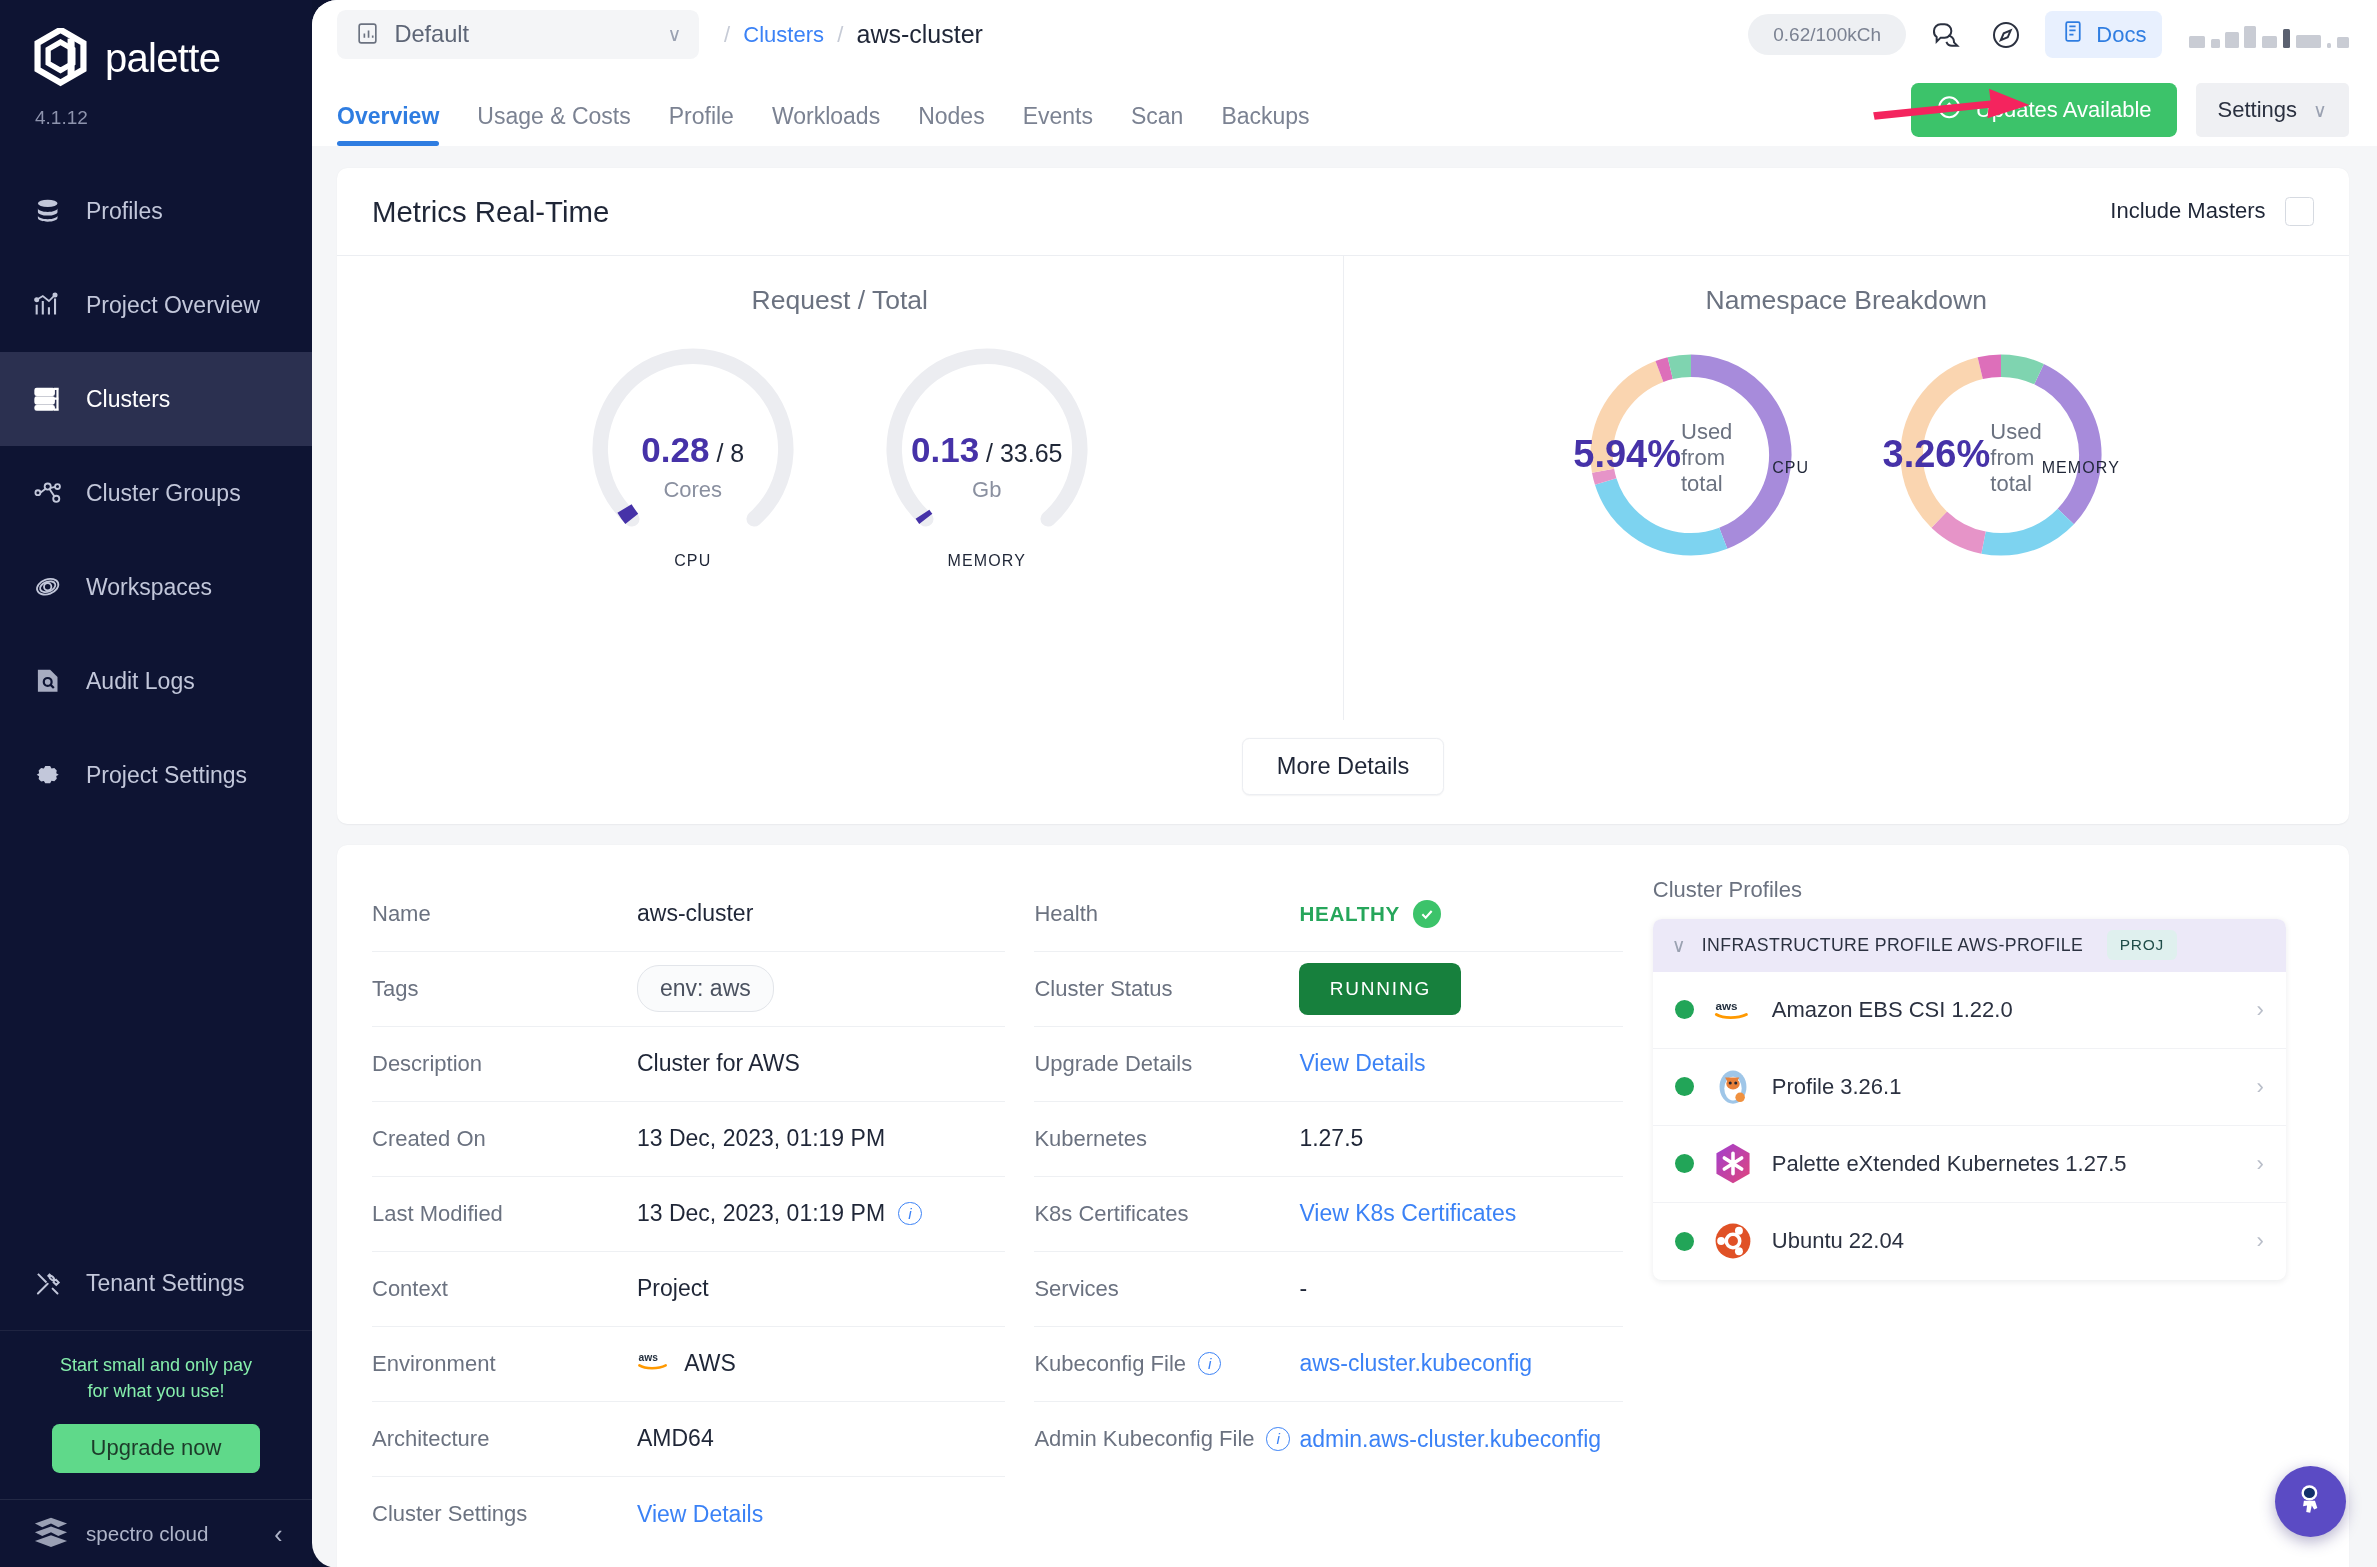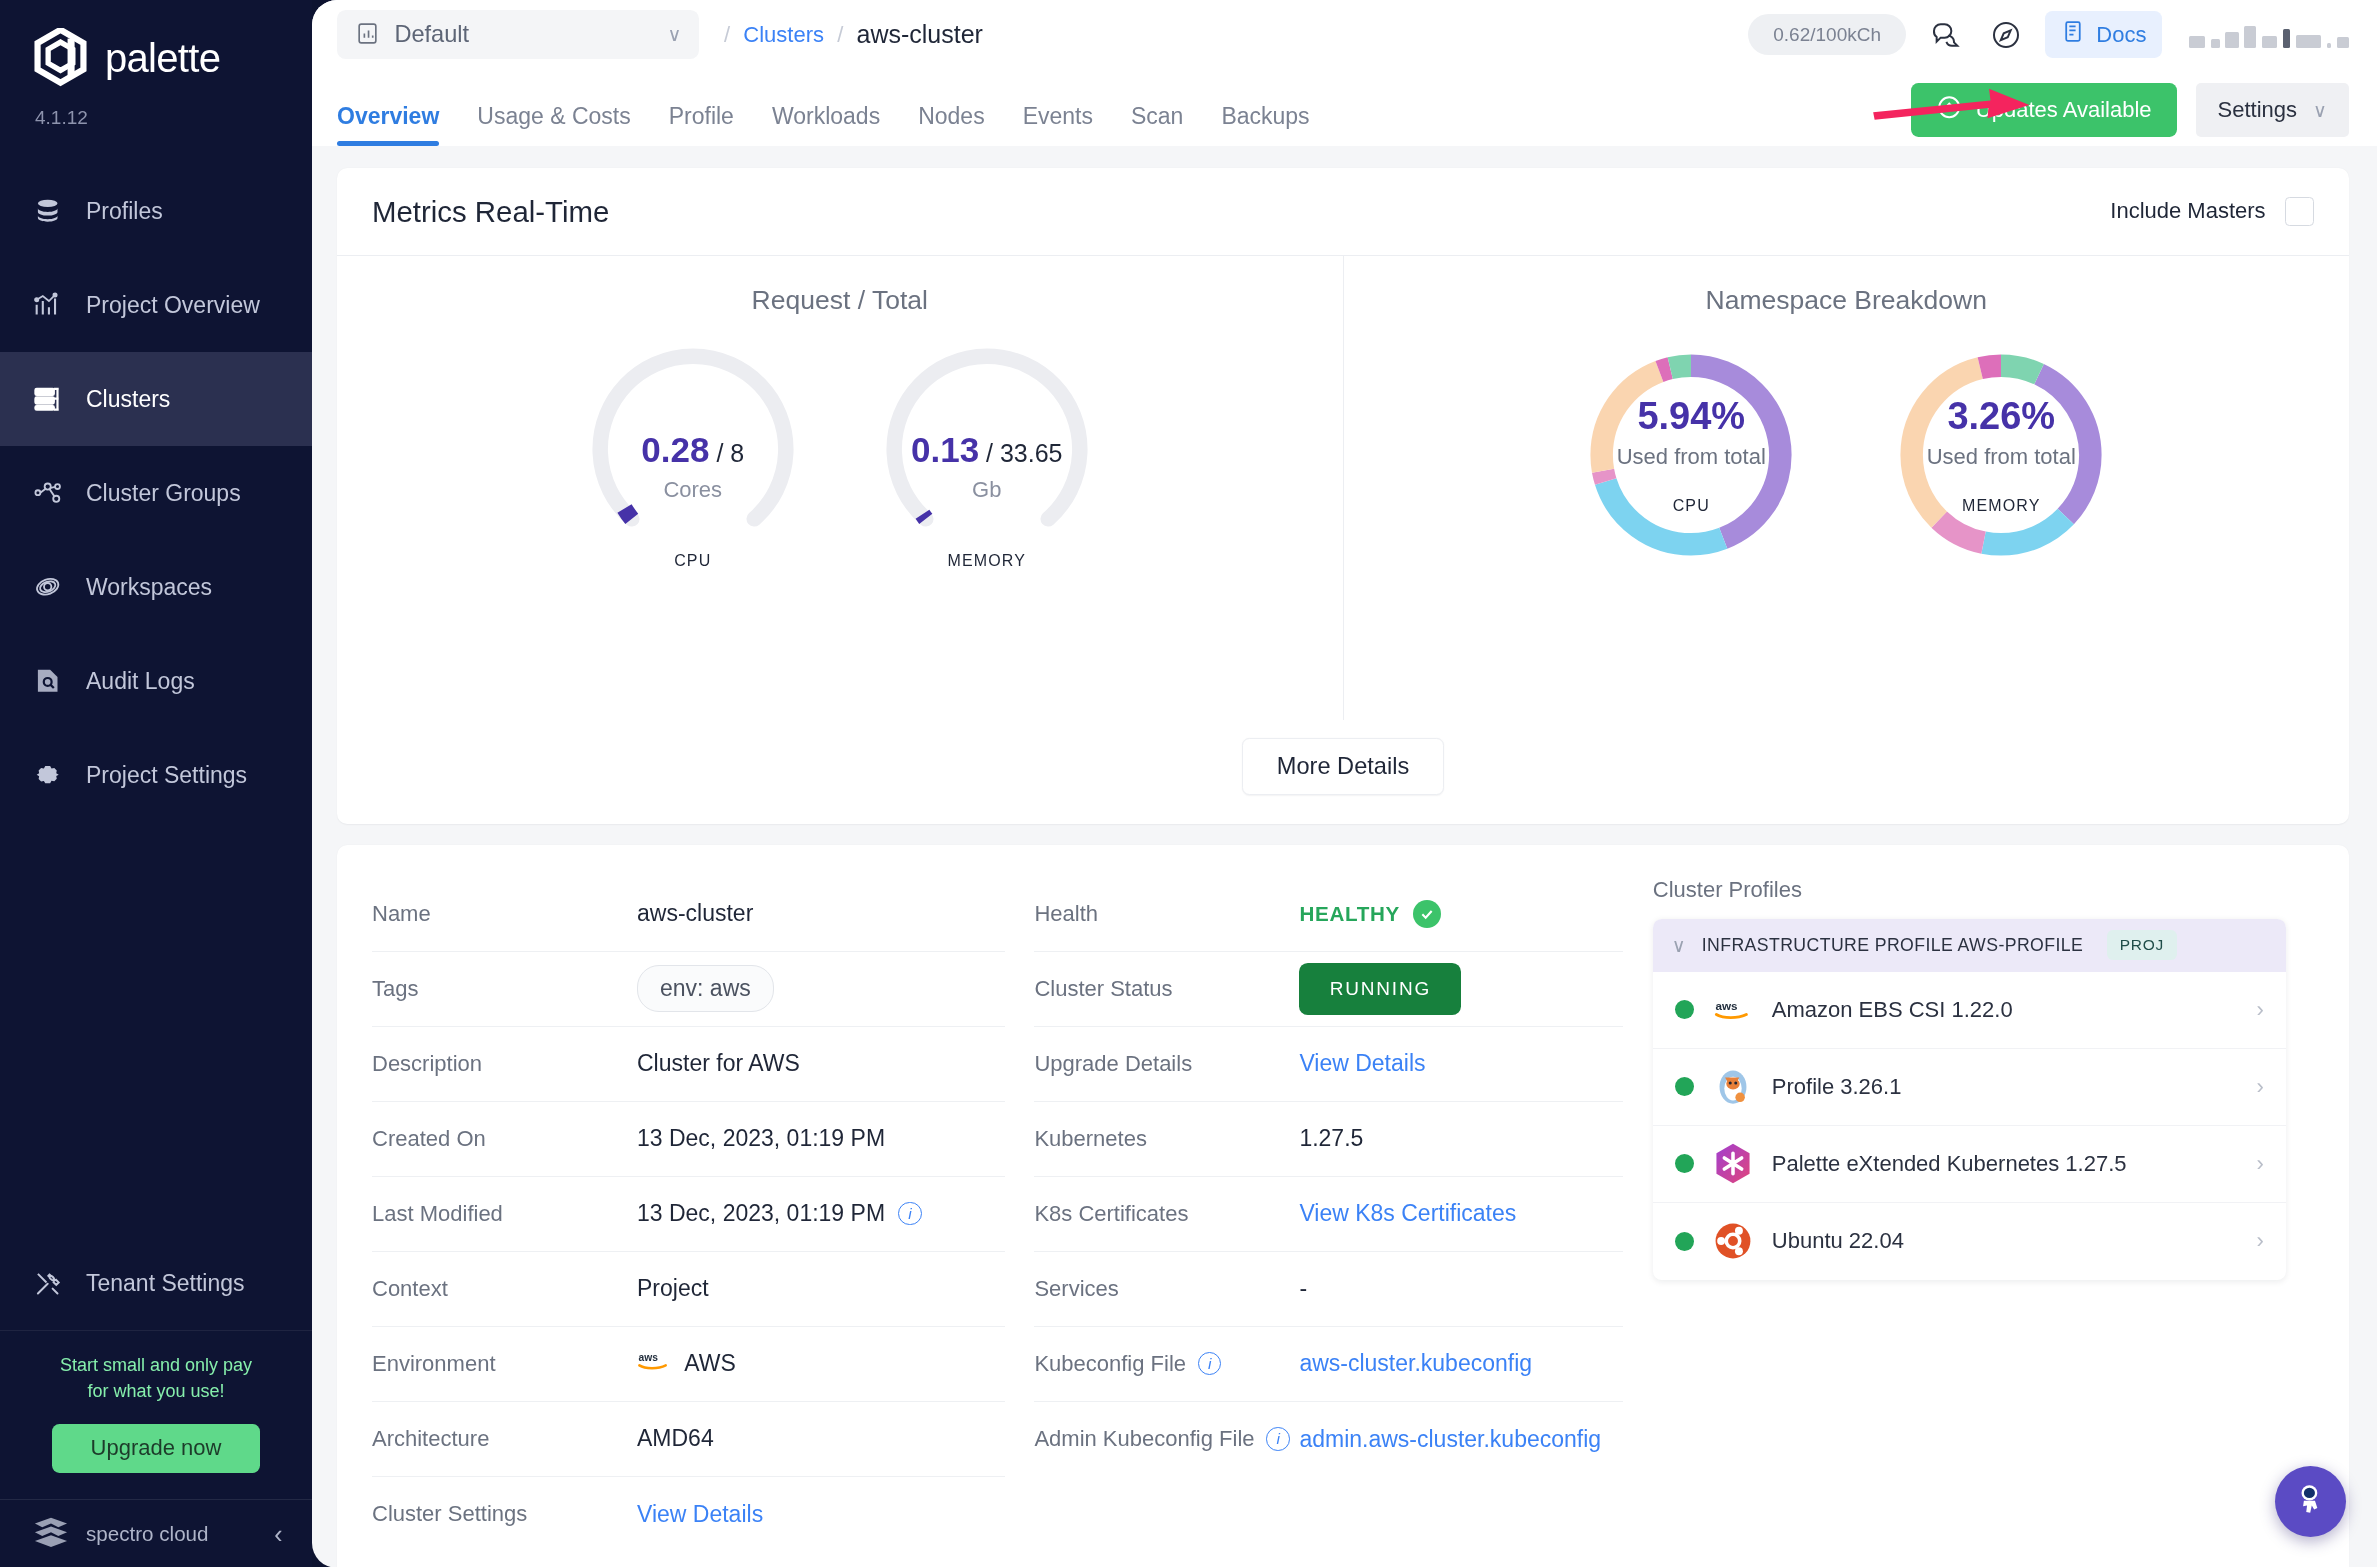--- a/index.html
+++ b/index.html
@@ -103,21 +103,21 @@
   .gauges { display:flex; gap: 66px; }
   .gauge-wrap { position:relative; width: 228px; height: 221px; display:flex; flex-direction:column; align-items:center; }
   .gauge-center { position:absolute; left:0; right:0; top: 93px; text-align:center; }
   .gauge-val { font-size: 35px; color:#4632a8; font-weight:bold; }
   .gauge-val .den { color:#1f2637; font-size:25px; font-weight:normal; }
   .gauge-unit { font-size:22px; color:#8a90a0; margin-top:7.4px; }
   .gauge-cap { font-size:16px; color:#1f2637; letter-spacing:1.1px; position:absolute; bottom:-11.8px; left:0; right:0; text-align:center; }
 
   .donuts { display:flex; gap: 74px; }
   .donut-wrap { position:relative; width: 236px; height: 236px; }
-  .donut-center { position:absolute; inset:0; display:flex; flex-direction:column; align-items:center; justify-content:center; }
+  .donut-center { position:absolute; inset:0; display:flex; flex-direction:row; align-items:center; justify-content:center; }
   .donut-pct { font-size: 38px; color:#4632a8; font-weight:bold; }
   .donut-sub { font-size:22px; color:#6b7280; margin-top:5.9px; }
   .donut-cap { font-size:16px; color:#1f2637; letter-spacing:1.1px; margin-top: 26.5px; }
 
   .more-wrap { display:flex; justify-content:center; padding: 17.7px 0 29.4px; }
   .btn-more { background:#fff; border:0.7px solid #eceef2; border-radius:7.4px; height:57px; padding:0 34px; font-size:23.6px; color:#1f2637; font-family:"Liberation Sans",sans-serif; box-shadow:0 0.7px 1.5px rgba(16,24,40,.05); cursor:pointer; }
 
   .details-card { margin-top: 20.6px; display:flex; padding: 32px 35px 0; gap: 29.4px; height: 736px; }
   .dcol { flex: 1 1 0; max-width: 633px; }
   .dcol.mid { flex: 1 1 0; max-width: 589px; }

